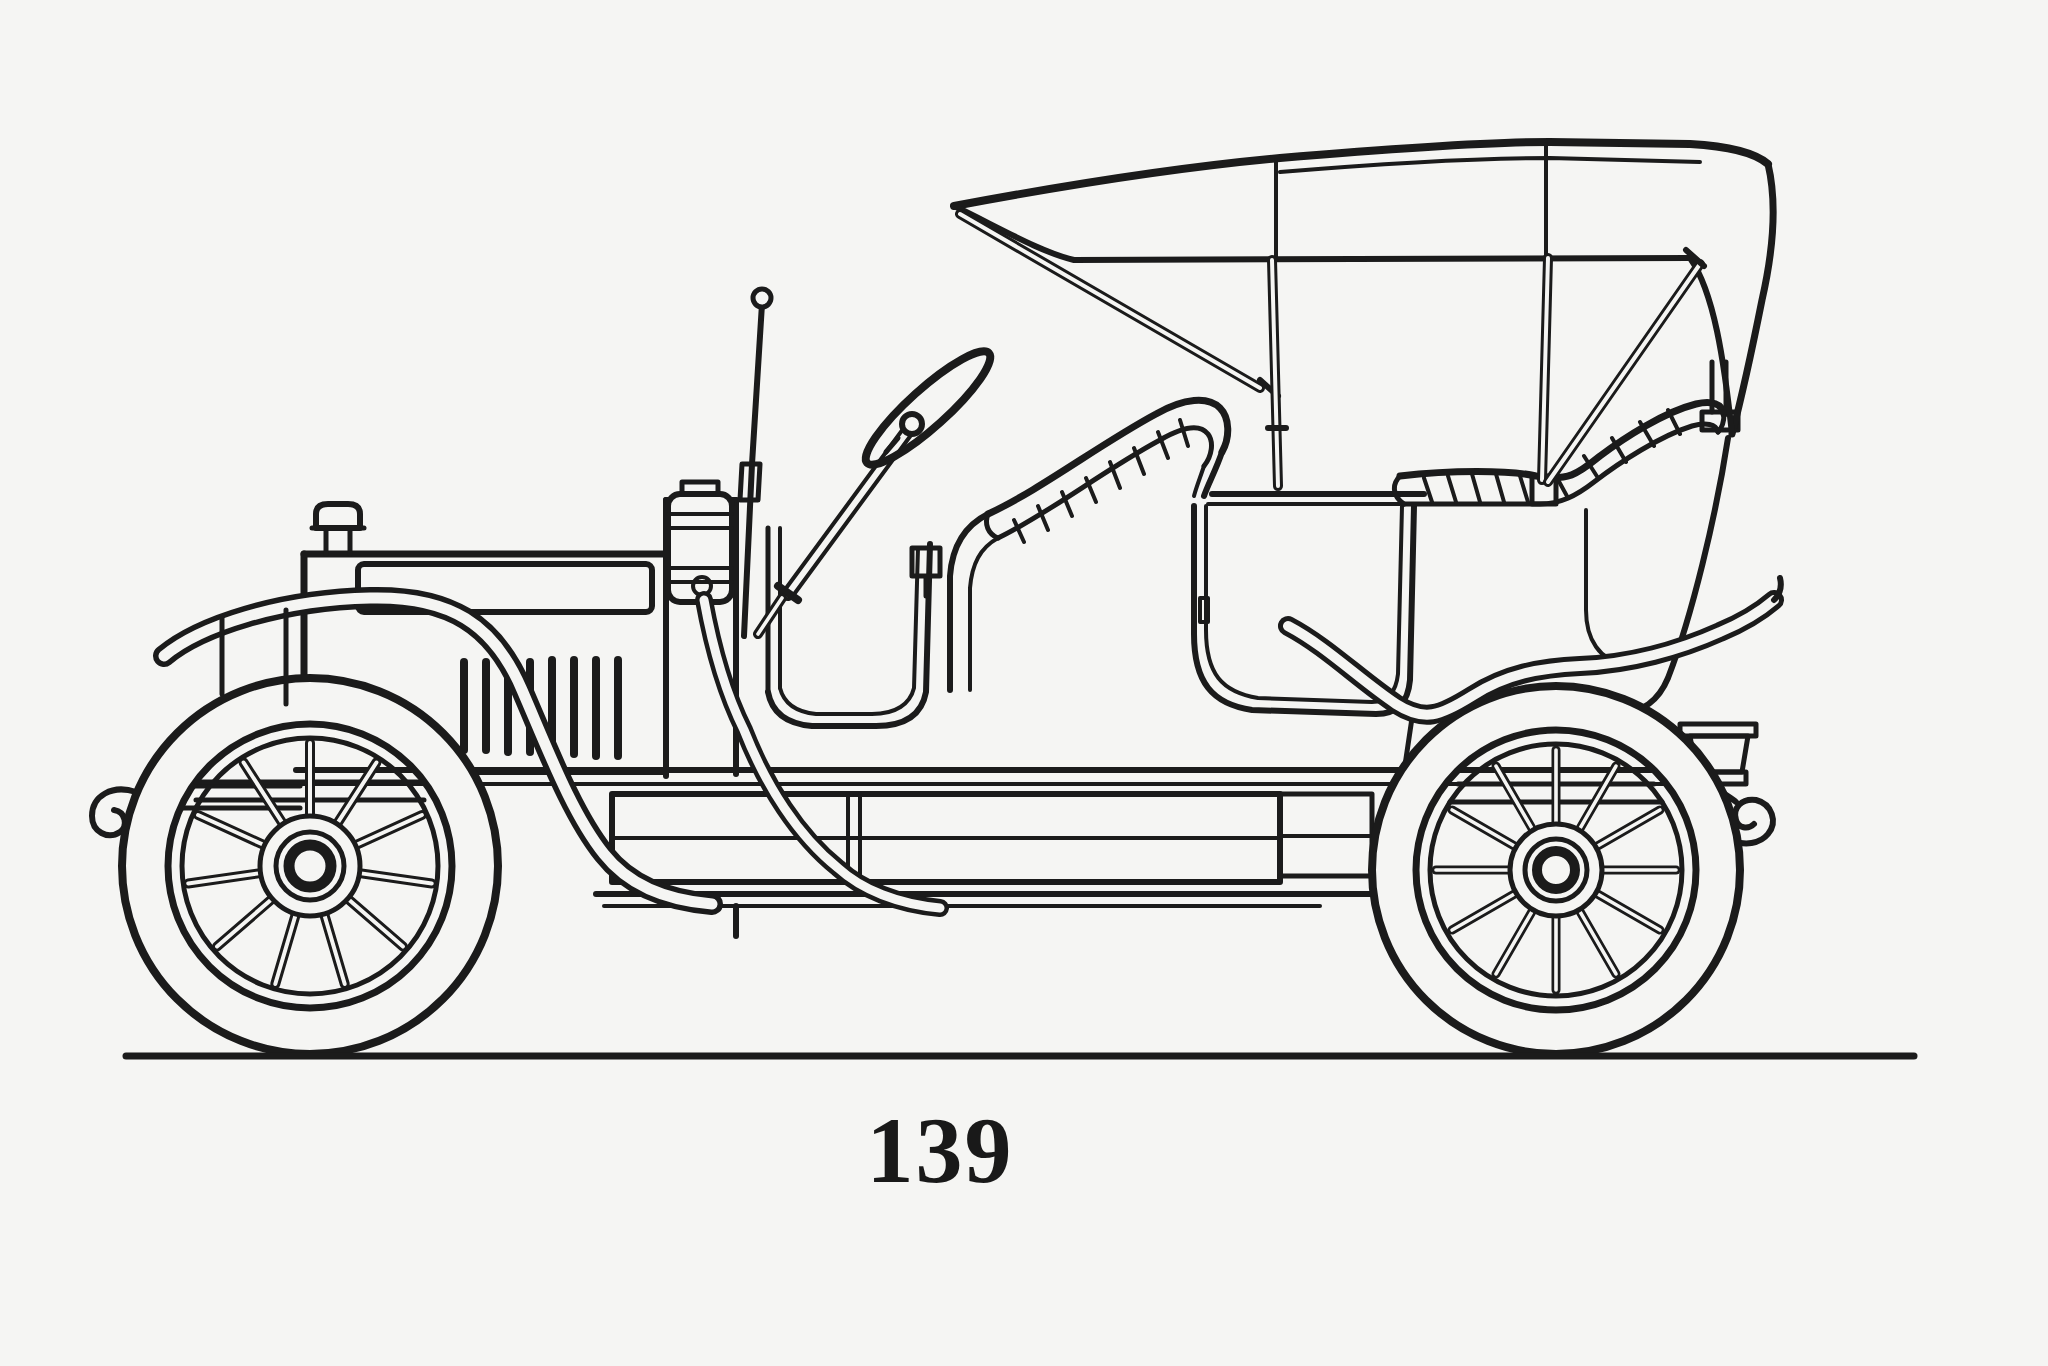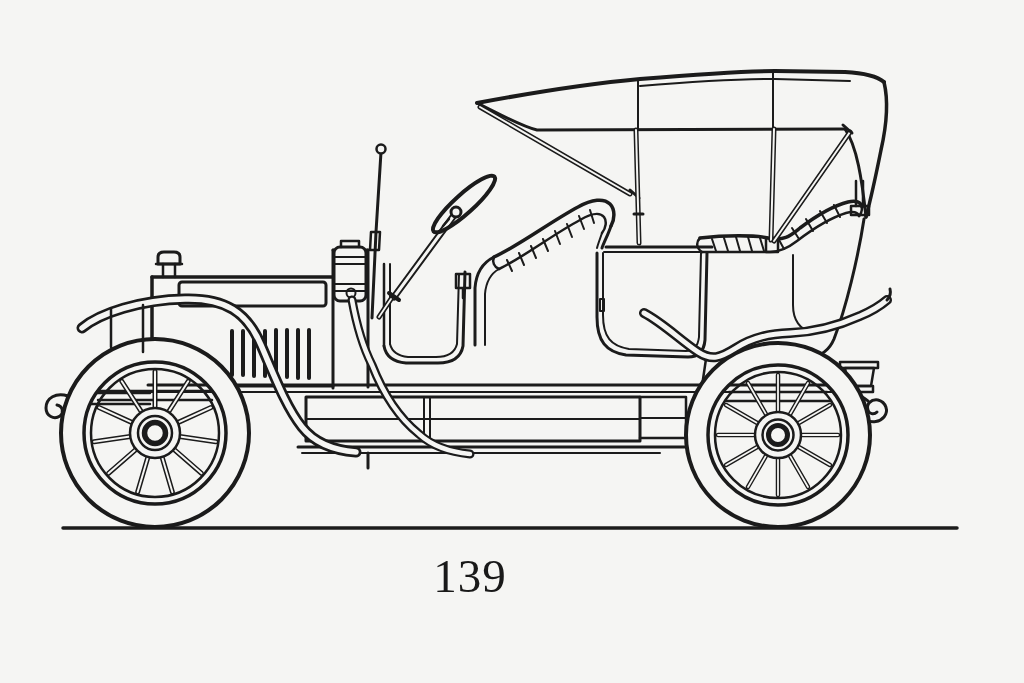--- a/index.html
+++ b/index.html
@@ -30,21 +30,21 @@
   .cut2{fill:none;stroke:var(--bg);stroke-width:2;stroke-linecap:round;stroke-linejoin:round;}
   .cut18{fill:none;stroke:var(--bg);stroke-width:1.8;stroke-linecap:round;stroke-linejoin:round;}
   .spk{stroke:var(--ink);stroke-width:5;stroke-linecap:round;}
   .spkr{stroke:var(--ink);stroke-width:4.5;stroke-linecap:round;}
   .fillbg{fill:var(--bg);}
   .caption{
     position:absolute;
     left:470px;top:549px;
     transform:translateX(-50%);
     font-size:47px;
-    font-weight:400;
+    font-weight:700;
     letter-spacing:1px;
     color:#191919;
   }
 </style>
 </head>
 <body>
 
 <div class="stage">
 <svg width="1024" height="683" viewBox="0 0 1024 683">
 

